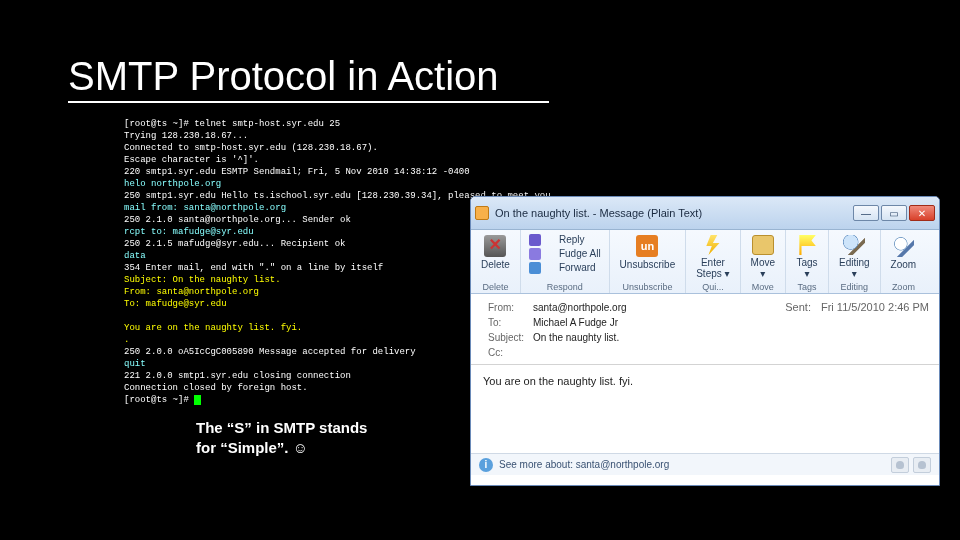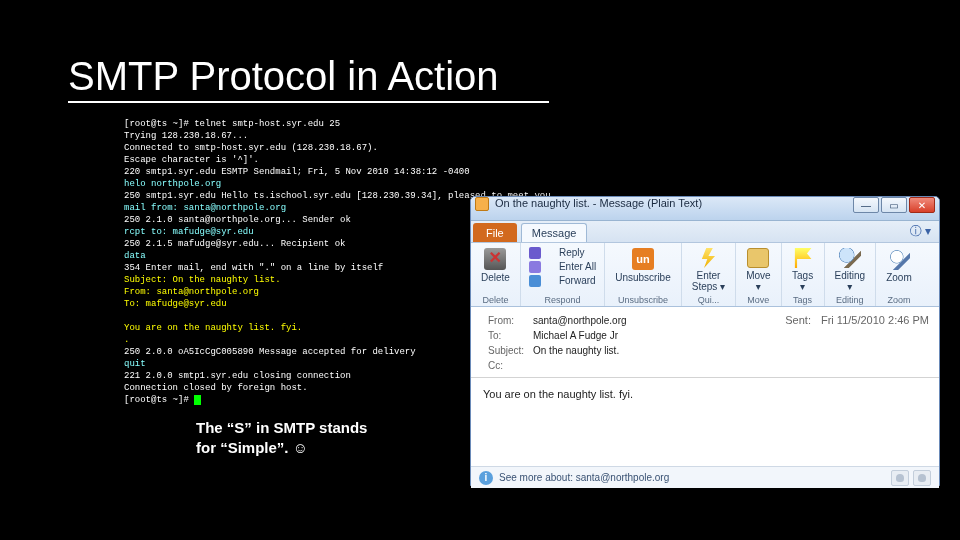--- a/index.html
+++ b/index.html
@@ -8,21 +8,21 @@
   .title { position: absolute; left: 68px; top: 54px; color: #fff; font-size: 40px; font-weight: 300; border-bottom: 2px solid #fff; padding-bottom: 2px; padding-right: 50px; }
   .terminal { position: absolute; left: 124px; top: 118px; width: 560px; height: 268px; background: #000; font-family: "Courier New", monospace; font-size: 9px; line-height: 12px; color: #fff; white-space: pre; }
   .terminal .t-cyan  { color: #8ff; }
   .terminal .t-white { color: #fff; }
   .terminal .t-yel   { color: #ff0; }
   .terminal .cursor  { display:inline-block; width:7px; height:10px; background:#0f0; vertical-align:middle; }
   .caption { position: absolute; left: 196px; top: 418px; color: #fff; font-size: 15px; font-weight: 700; line-height: 20px; }
 
   
   .outlook { position: absolute; left: 470px; top: 196px; width: 470px; height: 290px; background: #fff; border: 1px solid #6a8ab8; border-radius: 5px 5px 0 0; box-shadow: 0 0 4px rgba(0,0,0,.3); font-size: 11px; color: #222; }
-  .ol-titlebar { height: 24px; background: linear-gradient(#dbe8f7,#bcd3ed); border-bottom: 1px solid #99b4d1; display:flex; align-items:flex-start; padding:0 4px; border-radius:5px 5px 0 0; }
+  .ol-titlebar { height: 24px; background: linear-gradient(#dbe8f7,#bcd3ed); border-bottom: 1px solid #99b4d1; display:flex; align-items:center; padding:16px 4px; border-radius:5px 5px 0 0; }
   .ol-title-icon { width:14px; height:14px; background:#f7b04a; border:1px solid #c07a15; border-radius:2px; margin-right:6px; flex-shrink:0; }
   .ol-title-text { flex:1; font-size:11px; color:#1a2a40; white-space:nowrap; overflow:hidden; text-overflow:ellipsis; }
   .ol-winbtns { display:flex; }
   .ol-wbtn { width:26px; height:16px; margin-left:2px; border:1px solid #6d87a8; background:linear-gradient(#f4f8fd,#d6e4f3); border-radius:2px; display:flex; align-items:center; justify-content:center; font-size:10px; color:#2a4466; }
   .ol-wbtn.close { background:linear-gradient(#f08a7b,#d8402a); color:#fff; border-color:#a02b18; }
   .ol-ribbontabs { height:22px; background:linear-gradient(#e6eef8,#d6e3f2); display:flex; align-items:flex-end; padding:0 2px; border-bottom:1px solid #b2c6de; }
   .ol-tab { padding:3px 10px; font-size:11px; color:#2a3f5a; border:1px solid transparent; border-bottom:none; }
   .ol-tab.file { background:#d2691e; color:#fff; border-radius:3px 3px 0 0; margin-right:4px; padding:3px 12px; }
   .ol-tab.active { background:#f5f9fe; border-color:#9fb9d6; border-radius:3px 3px 0 0; }
   .ol-tab-help { margin-left:auto; padding:2px 6px; color:#3a62a6; font-size:12px; }
@@ -87,45 +87,40 @@
     <div class="ol-titlebar">
       <div class="ol-title-icon"></div>
       <div class="ol-title-text">On the naughty list. - Message (Plain Text)</div>
       <div class="ol-winbtns">
         <div class="ol-wbtn">—</div>
         <div class="ol-wbtn">▭</div>
         <div class="ol-wbtn close">✕</div>
       </div>
     </div>
 
-    <div class="ol-ribbontabs">
-      <div class="ol-tab file">File</div>
-      <div class="ol-tab active">Message</div>
-      <div class="ol-tab-help">ⓘ ▾</div>
-    </div>
 
     <div class="ol-ribbon">
       <div class="ol-group">
         <div class="ol-bigbtn">
           <div class="ol-bigicon" style="background:linear-gradient(#9a9a9a,#555);position:relative">
               <span style="position:absolute;left:4px;top:0;color:#c33;font-size:16px;font-weight:bold">✕</span>
             </div>
           <span>Delete</span>
         </div>
         <div class="ol-grp-label">Delete</div>
       </div>
       <div class="ol-group">
         <div class="ol-stack">
           <div class="ol-smbtn">
               <div class="ol-smicon" style="background:#6a5acd"></div>
               <span>Reply</span>
             </div>
           <div class="ol-smbtn">
               <div class="ol-smicon" style="background:#8a7ae0"></div>
-              <span>Enter All</span>
+              <span>Fudge All</span>
             </div>
           <div class="ol-smbtn">
               <div class="ol-smicon" style="background:#4a8ed6"></div>
               <span>Forward</span>
             </div>
         </div>
         <div class="ol-grp-label">Respond</div>
       </div>
       <div class="ol-group">
         <div class="ol-bigbtn">

